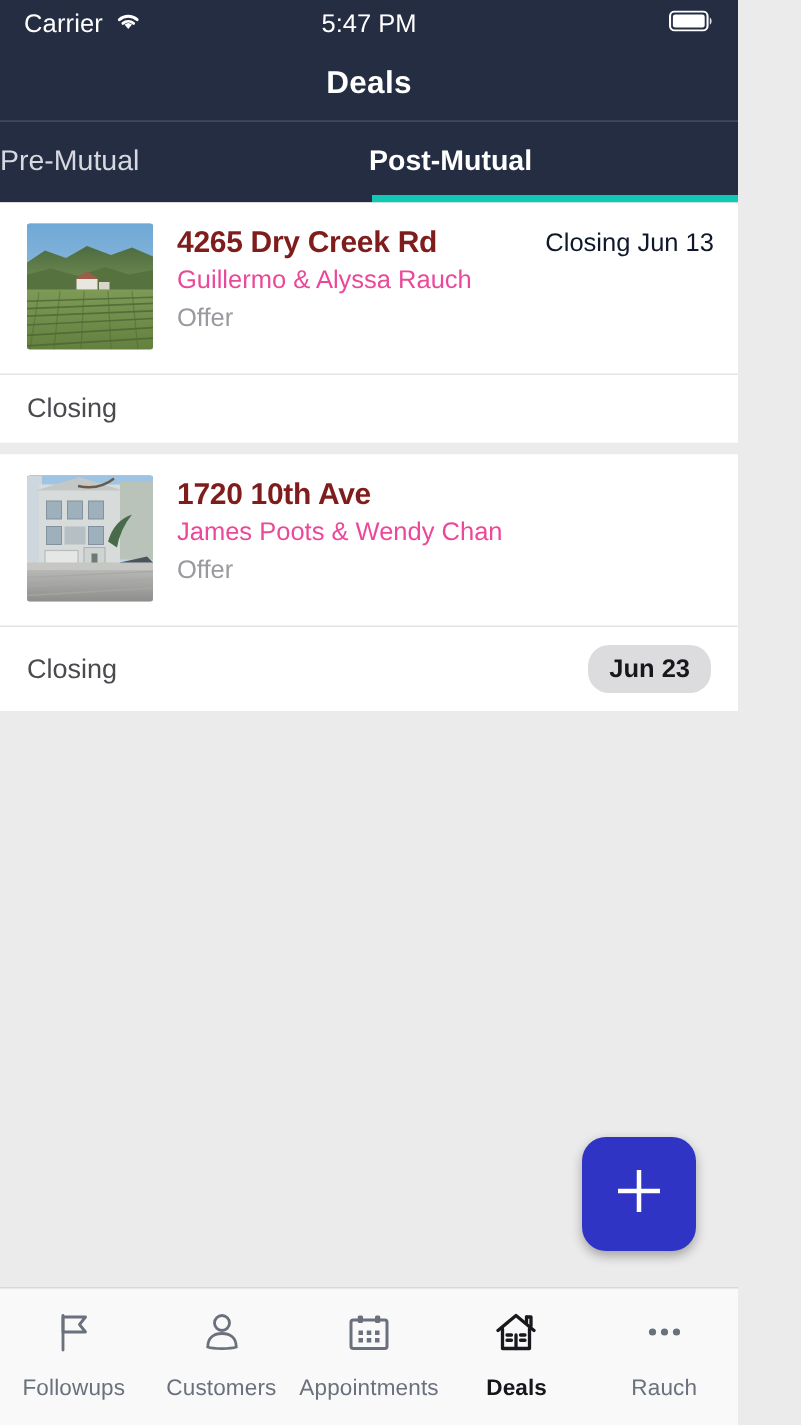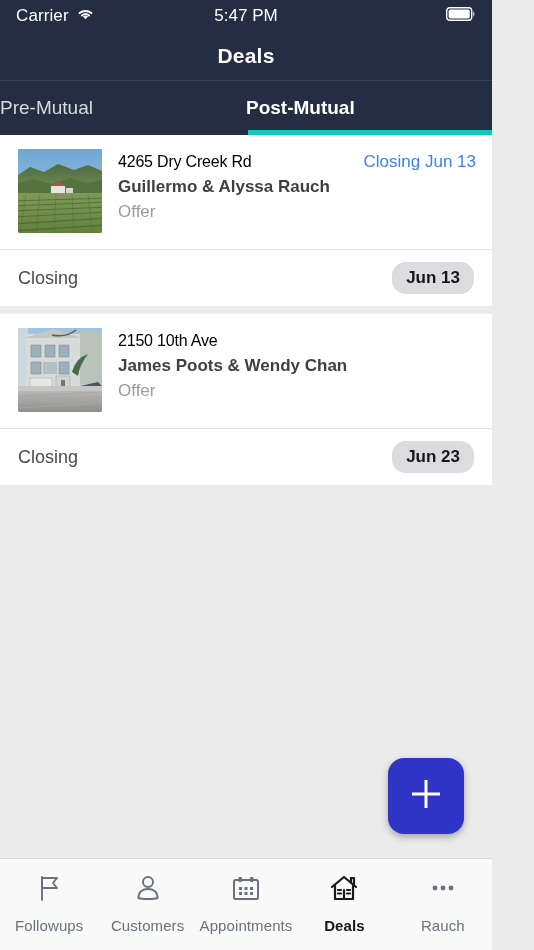--- a/index.html
+++ b/index.html
@@ -77,33 +77,33 @@
   .thumb {
     width: 84px; height: 84px;
     flex: 0 0 84px;
     border-radius: 2px;
     overflow: hidden;
     position: relative;
     background: #7c8f6a;
   }
   .deal-main { flex: 1 1 auto; padding-left: 16px; min-width: 0; }
   .deal-address {
-    font-size: 16px; font-weight: normal; color: #000000;
+    font-size: 20px; font-weight: bold; color: #7f1d1d;
     line-height: 26px; letter-spacing: -.2px;
   }
   .deal-clients {
-    font-size: 17px; font-weight: bold; color: #404040;
+    font-size: 17px; font-weight: normal; color: #ec4899;
     line-height: 24px; margin-top: 0px;
   }
   .deal-stage {
     font-size: 17px; color: #9A9AA0; line-height: 24px; margin-top: 1px;
   }
   .deal-closing {
     flex: 0 0 auto; padding-left: 10px; padding-top: 3px;
-    font-size: 17px; color: #3b82f6; white-space: nowrap;
+    font-size: 17px; color: #0f172a; white-space: nowrap;
   }
 
   .closing-row {
     display: flex; align-items: center; justify-content: space-between;
     padding: 12px 18px 12px 18px;
     border-top: 1px solid #E4E4E6;
     background: #FFFFFF;
     cursor: pointer;
   }
   .closing-label { font-size: 18px; color: #4A4A4F; }
@@ -230,21 +230,20 @@
         </div>
         <div class="deal-main">
           <div class="deal-address">4265 Dry Creek Rd</div>
           <div class="deal-clients">Guillermo &amp; Alyssa Rauch</div>
           <div class="deal-stage">Offer</div>
         </div>
         <div class="deal-closing">Closing Jun 13</div>
       </div>
       <div class="closing-row">
         <span class="closing-label">Closing</span>
-        <span class="closing-badge">Jun 13</span>
       </div>
     </div>
 
     <div class="deal-group">
       <div class="deal-row">
         <div class="thumb">
           <svg width="84" height="84" viewBox="0 0 84 84" preserveAspectRatio="none">
             <defs>
               <linearGradient id="sky2" x1="0" y1="0" x2="0" y2="1">
                 <stop offset="0%" stop-color="#9cc3e4"></stop>
@@ -280,21 +279,21 @@
             <rect x="0" y="62" width="84" height="22" fill="url(#road2)"></rect>
             <g stroke="#a7a7a5" stroke-width="1" opacity=".8">
               <path d="M0 68 L84 64"></path>
                 <path d="M0 74 L84 69"></path>
                 <path d="M0 80 L84 75"></path>
             </g>
             <rect x="0" y="58" width="84" height="5" fill="#c6c6c2"></rect>
           </svg>
         </div>
         <div class="deal-main">
-          <div class="deal-address">2150 10th Ave</div>
+          <div class="deal-address">1720 10th Ave</div>
           <div class="deal-clients">James Poots &amp; Wendy Chan</div>
           <div class="deal-stage">Offer</div>
         </div>
       </div>
       <div class="closing-row">
         <span class="closing-label">Closing</span>
         <span class="closing-badge">Jun 23</span>
       </div>
     </div>
 

